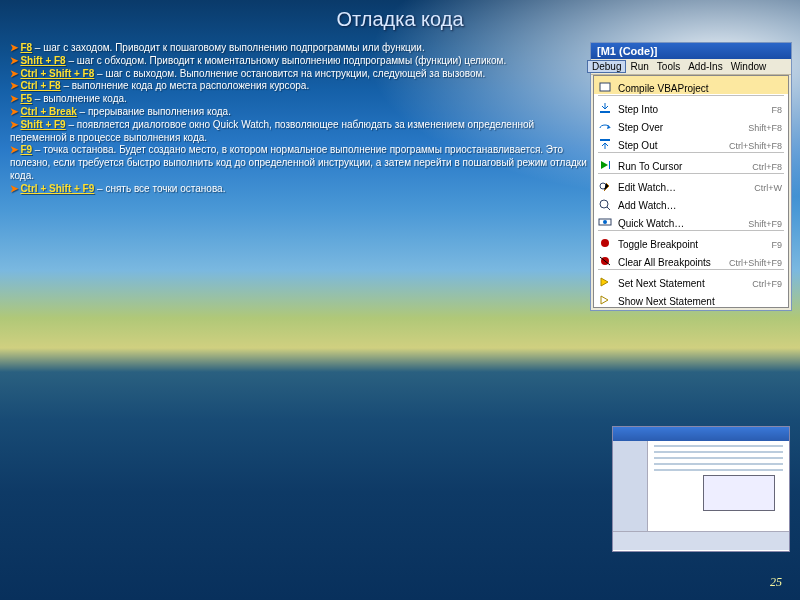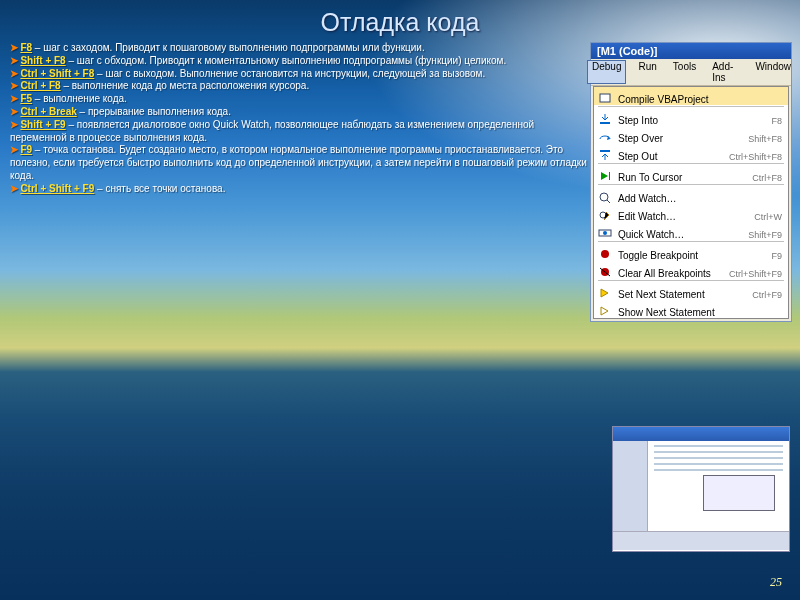--- a/index.html
+++ b/index.html
@@ -5,35 +5,35 @@
   html,body{margin:0;padding:0;width:800px;height:600px;overflow:hidden;font-family:Arial,Helvetica,sans-serif}
   .slide{position:relative;width:800px;height:600px;
     background:
       radial-gradient(ellipse 500px 200px at 720px 60px, rgba(255,255,255,.9), rgba(255,255,255,0) 70%),
       linear-gradient(to bottom,
         #0a3a6a 0%, #0e4e8a 8%, #1560a8 15%,
         #2a7ac8 25%, #4a98d6 35%, #7ab8e0 45%,
         #b0c878 53%, #d0d080 58%,
         #2a6080 62%, #184b75 70%, #0e3a66 82%, #08305c 100%);
     color:#fff}
-  .title{position:absolute;top:8px;left:0;right:0;text-align:center;font-size:25px;
+  .title{position:absolute;top:8px;left:0;right:0;text-align:center;font-size:20px;
     color:#d8e8ff;text-shadow:1px 1px 2px #102040}
   .content{position:absolute;left:10px;top:42px;width:580px;font-size:10px;line-height:1.28;
     text-shadow:1px 1px 1px rgba(0,30,60,.6)}
   .bullet{margin:0}
   .arrow{color:#ff7b00;font-weight:bold;margin-right:2px}
   .key{color:#ffe030;font-weight:bold;text-decoration:underline}
   .pagenum{position:absolute;right:18px;bottom:10px;color:#f7f7a0;font-size:12px;font-style:italic;
     font-family:"Times New Roman",serif}
   
   .panel{position:absolute;right:8px;top:42px;width:200px;background:#ece9d8;
     border:1px solid #7a95c0;font-size:10px;color:#000}
   .panel .titlebar{background:linear-gradient(to bottom,#2a66c8,#1a4ea8);color:#fff;
     padding:2px 6px;font-weight:bold;font-size:11px}
-  .panel .menubar{display:flex;gap:16px;padding:2px 0;background:#ece9d8;
+  .panel .menubar{display:flex;gap:8px;padding:2px 0;background:#ece9d8;
     border-bottom:1px solid #c0b8a0}
   .panel .menubar span{cursor:default}
   .panel .menubar .open{background:#c8d8f0;border:1px solid #4a6ea8;padding:0 4px;margin:-1px -4px}
   .menu{background:#fff;border:1px solid #888;margin:0 2px 2px 2px}
   .menu .row{display:flex;align-items:flex-end;height:18px;padding:0 6px 0 2px}
   .menu .hl{background:#fce8a0}
   .menu .sep{height:0;border-top:1px solid #c0c0c0;margin:1px 4px}
   .menu .ic{width:18px;height:14px;margin-right:4px;display:flex;align-items:center;justify-content:center}
   .menu .lbl{flex:1;white-space:nowrap}
   .menu .sc{color:#777;font-size:9px;white-space:nowrap;padding-left:8px}
@@ -127,36 +127,36 @@
               <rect x="11" y="2" width="1" height="8" fill="#06c"></rect>
             </svg>
           </span>
           <span class="lbl">Run To Cursor</span>
           <span class="sc">Ctrl+F8</span>
         </div>
         <div class="sep"></div>
         <div class="row">
           <span class="ic">
             <svg>
+              <circle cx="5" cy="6" r="3" fill="none" stroke="#346"></circle>
+              <path d="M8 3l3 3-5 5" stroke="#a60"></path>
+            </svg>
+          </span>
+          <span class="lbl">Edit Watch…</span>
+          <span class="sc">Ctrl+W</span>
+        </div>
+        <div class="row">
+          <span class="ic">
+            <svg>
               <circle cx="6" cy="6" r="4" fill="none" stroke="#346"></circle>
               <path d="M9 9l3 3" stroke="#346"></path>
             </svg>
           </span>
           <span class="lbl">Add Watch…</span>
           <span class="sc"></span>
-        </div>
-        <div class="row">
-          <span class="ic">
-            <svg>
-              <circle cx="5" cy="6" r="3" fill="none" stroke="#346"></circle>
-              <path d="M8 3l3 3-5 5" stroke="#a60"></path>
-            </svg>
-          </span>
-          <span class="lbl">Edit Watch…</span>
-          <span class="sc">Ctrl+W</span>
         </div>
         <div class="row">
           <span class="ic">
             <svg>
               <rect x="1" y="3" width="12" height="6" fill="none" stroke="#346"></rect>
               <circle cx="7" cy="6" r="2" fill="#06c"></circle>
             </svg>
           </span>
           <span class="lbl">Quick Watch…</span>
           <span class="sc">Shift+F9</span>

